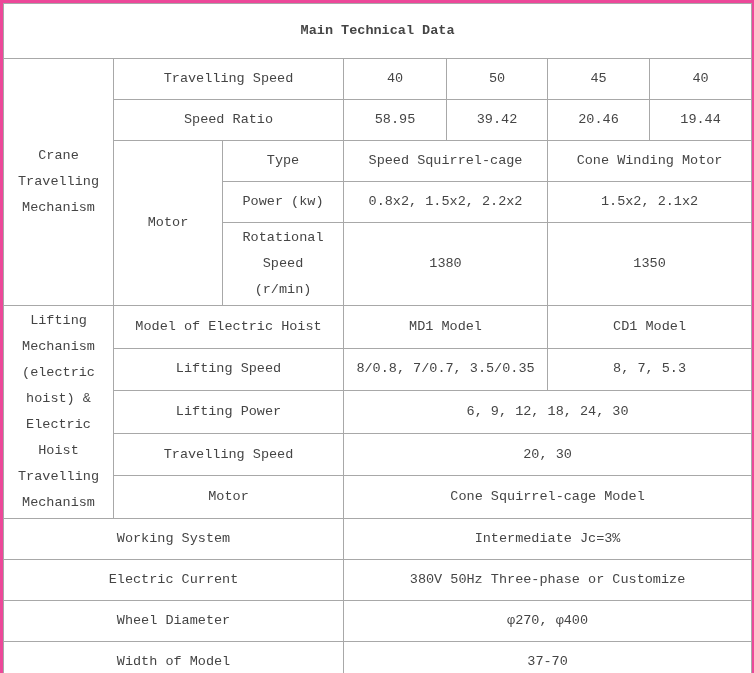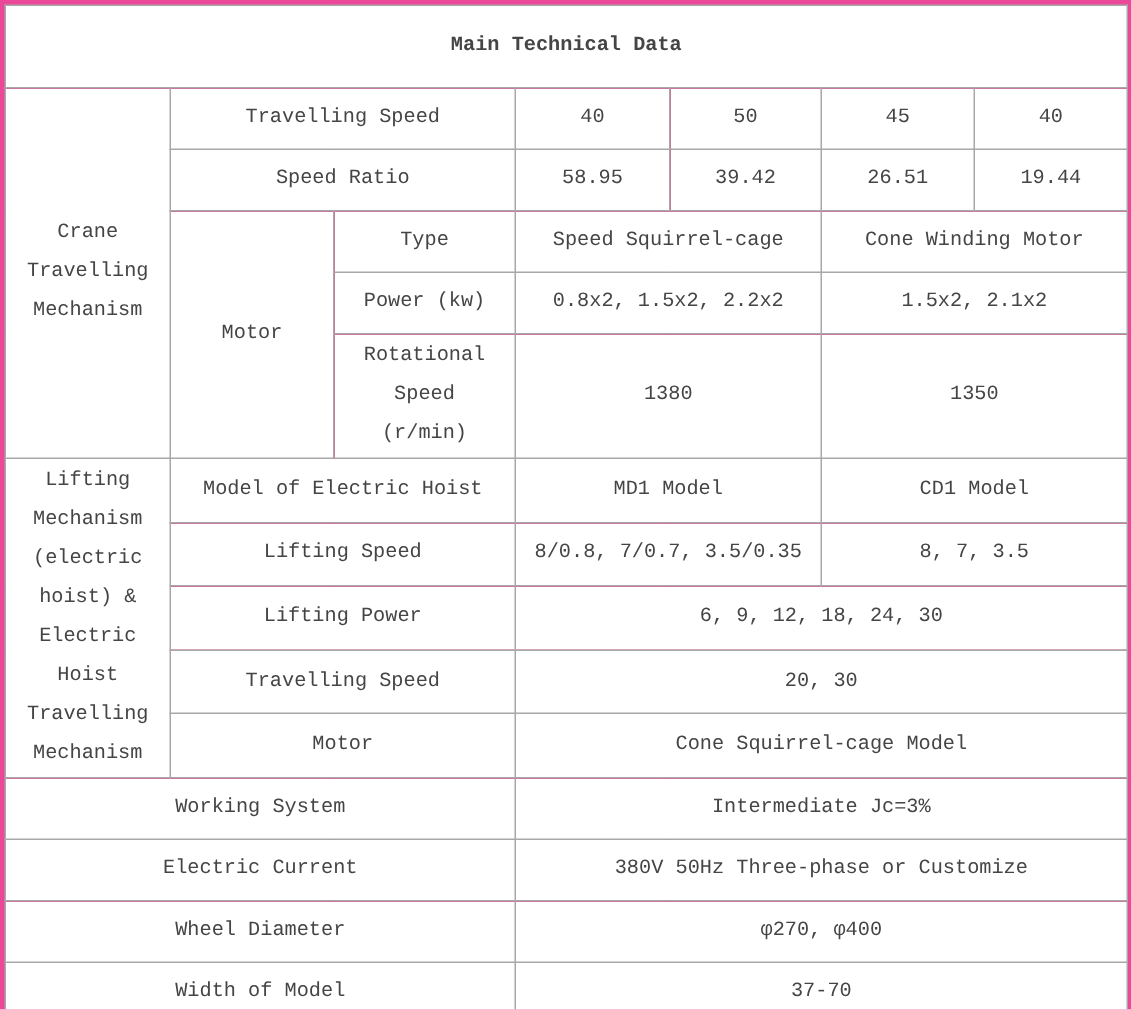--- a/index.html
+++ b/index.html
@@ -73,21 +73,21 @@
         <td>40</td>
         <td>50</td>
         <td>45</td>
         <td>40</td>
       </tr>
 
       <tr class="r">
         <td colspan="2">Speed Ratio</td>
         <td>58.95</td>
         <td>39.42</td>
-        <td>26.51</td>
+        <td>20.46</td>
         <td>19.44</td>
       </tr>
 
       <tr class="r">
         <td rowspan="3">Motor</td>
         <td>Type</td>
         <td colspan="2">Speed Squirrel-cage</td>
         <td colspan="2">Cone Winding Motor</td>
       </tr>
 
@@ -114,21 +114,21 @@
 Travelling
 Mechanism</td>
         <td colspan="2">Model of Electric Hoist</td>
         <td colspan="2">MD1 Model</td>
         <td colspan="2">CD1 Model</td>
       </tr>
 
       <tr class="r">
         <td colspan="2">Lifting Speed</td>
         <td colspan="2">8/0.8, 7/0.7, 3.5/0.35</td>
-        <td colspan="2">8, 7, 3.5</td>
+        <td colspan="2">8, 7, 5.3</td>
       </tr>
 
       <tr class="r">
         <td colspan="2">Lifting Power</td>
         <td colspan="4">6, 9, 12, 18, 24, 30</td>
       </tr>
 
       <tr class="r">
         <td colspan="2">Travelling Speed</td>
         <td colspan="4">20, 30</td>

